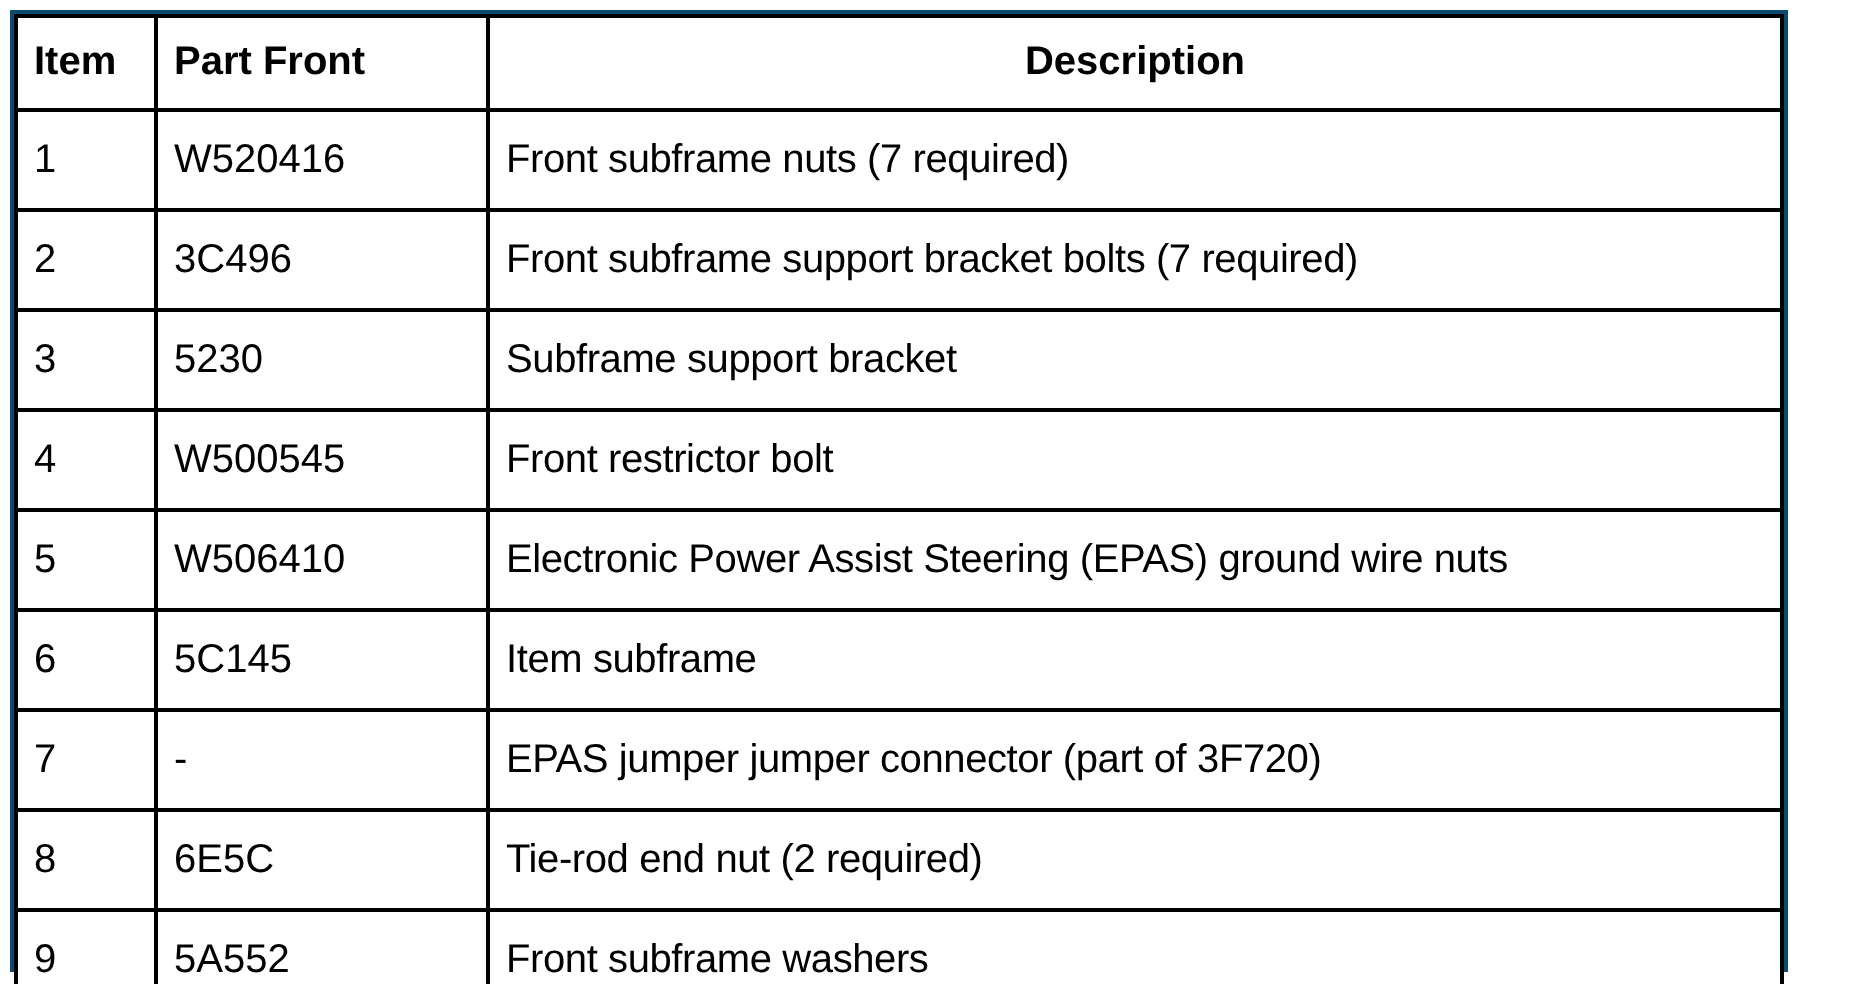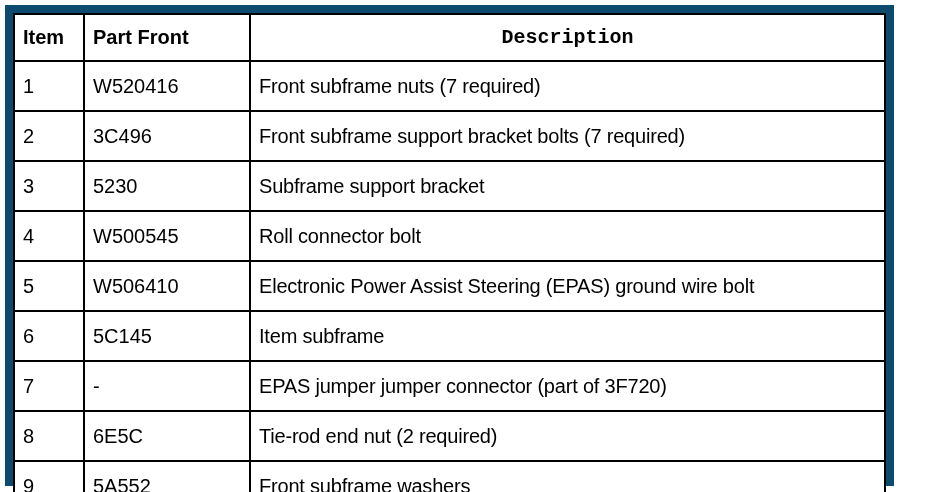--- a/index.html
+++ b/index.html
@@ -16,21 +16,21 @@
     overflow: hidden;
   }
 
   #parts-table-wrap {
     position: absolute;
     left: 5px;
     top: 5px;
     width: 889px;
     height: 481px;
     box-sizing: border-box;
-    border: 8px solid #0c4a6e;
+    border: 2px solid #0c4a6e;
     background: #ffffff;
   }
 
   table.parts-table {
     width: 100%;
     height: 100%;
     border-collapse: collapse;
     table-layout: fixed;
     background: #ffffff;
   }
@@ -54,21 +54,20 @@
   table.parts-table thead th {
     font-weight: bold;
     height: 45px;
   }
   th.head-item,
   th.head-part {
     text-align: left;
   }
   th.head-description {
     text-align: center;
-    font-family: Liberation Mono, monospace;
   }
 
   table.parts-table tbody td {
     font-weight: normal;
     text-align: left;
     height: 48px;
   }
 
   td.cell-item { letter-spacing: 0; }
   td.cell-description { letter-spacing: -0.2px; }
@@ -102,26 +101,26 @@
         <td class="cell-description">Front subframe support bracket bolts (7 required)</td>
       </tr>
       <tr>
         <td class="cell-item">3</td>
         <td class="cell-part">5230</td>
         <td class="cell-description">Subframe support bracket</td>
       </tr>
       <tr>
         <td class="cell-item">4</td>
         <td class="cell-part">W500545</td>
-        <td class="cell-description">Roll connector bolt</td>
+        <td class="cell-description">Front restrictor bolt</td>
       </tr>
       <tr>
         <td class="cell-item">5</td>
         <td class="cell-part">W506410</td>
-        <td class="cell-description">Electronic Power Assist Steering (EPAS) ground wire bolt</td>
+        <td class="cell-description">Electronic Power Assist Steering (EPAS) ground wire nuts</td>
       </tr>
       <tr>
         <td class="cell-item">6</td>
         <td class="cell-part">5C145</td>
         <td class="cell-description">Item subframe</td>
       </tr>
       <tr>
         <td class="cell-item">7</td>
         <td class="cell-part">-</td>
         <td class="cell-description">EPAS jumper jumper connector (part of 3F720)</td>

